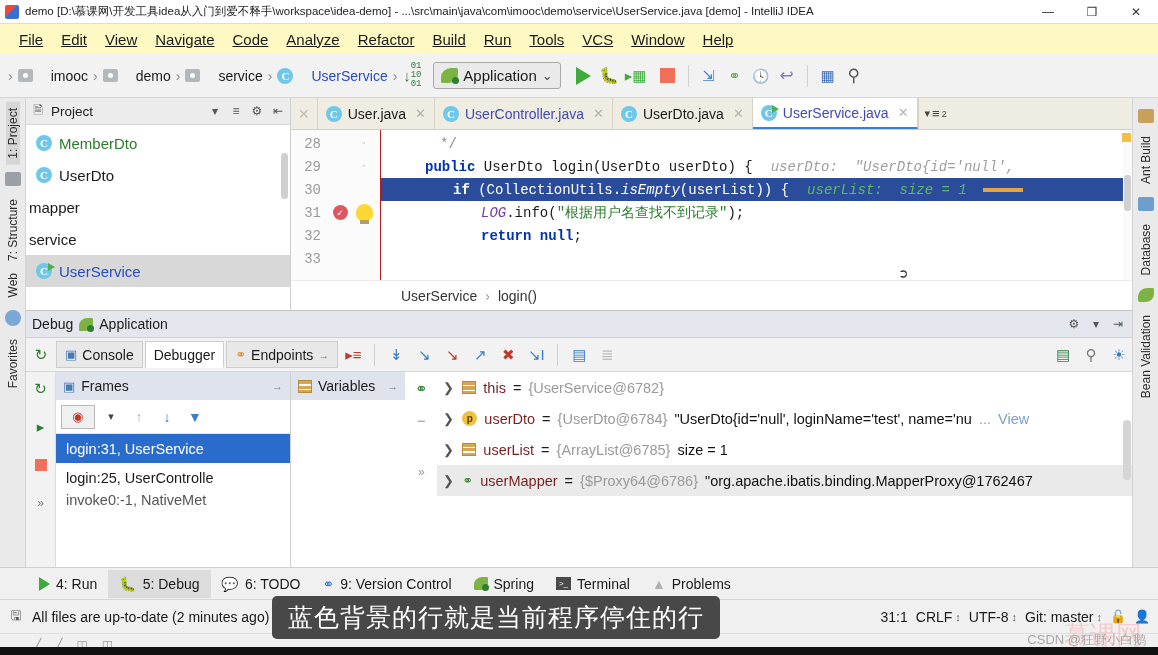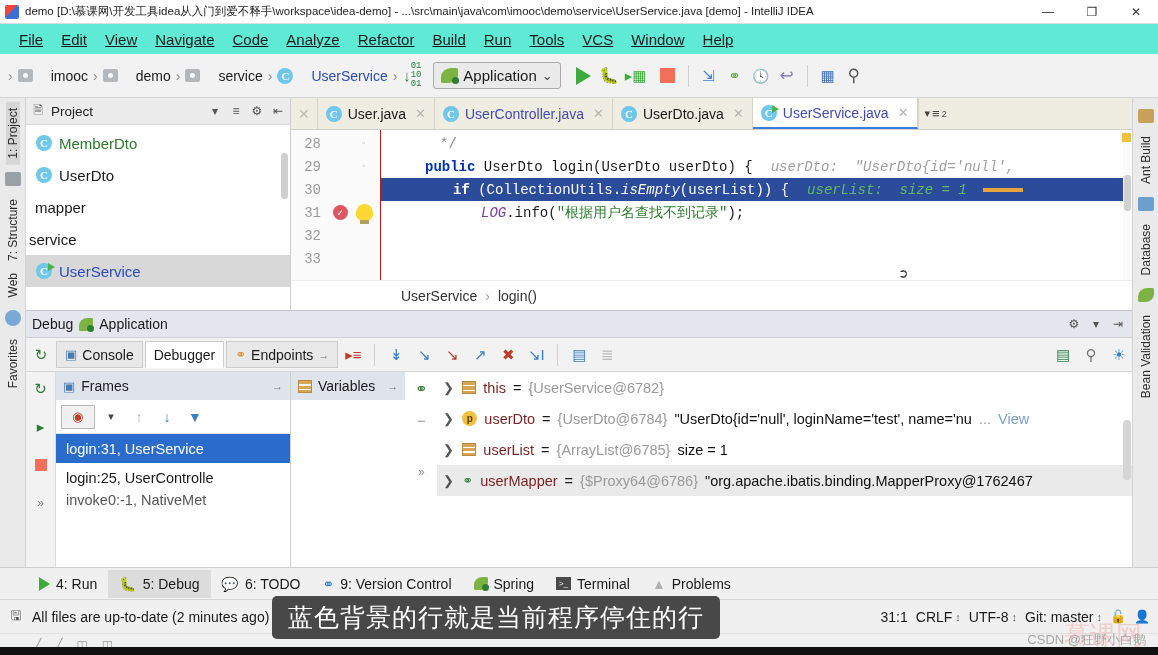--- a/index.html
+++ b/index.html
@@ -21,21 +21,21 @@
     border-bottom:1px solid #dcdcdc; flex:0 0 24px;
   }
   .tb-icon { width:14px; height:14px; margin:0 6px 0 5px; border-radius:2px;
     background:linear-gradient(135deg,#f0473c 0%,#f0473c 45%,#3b6fd4 45%,#3b6fd4 100%); flex:0 0 auto;}
   .tb-title { font-size:11.5px; color:#222; white-space:nowrap; overflow:hidden; flex:1; }
   .tb-btns { display:flex; height:24px; }
   .tb-btn { width:44px; height:24px; display:flex; align-items:center; justify-content:center;
     font-size:12px; color:#333; }
 
   
-  .menubar { height:30px; background:#5eead4; display:flex; align-items:center; padding-left:10px; flex:0 0 30px;}
+  .menubar { height:30px; background:#fef9c3; display:flex; align-items:center; padding-left:10px; flex:0 0 30px;}
   .menu-item { padding:2px 9px; font-size:15px; color:#1b1b1b; white-space:nowrap; }
   .menu-item u { text-decoration:underline; }
 
   
   .navbar { height:44px; background:#f2f2f2; display:flex; align-items:center; padding:0 6px; flex:0 0 44px;
     border-bottom:1px solid #d5d5d5; }
   .crumb { display:flex; align-items:center; gap:18px; padding:0 3px; font-size:14px; white-space:nowrap;}
   .crumb-sep { color:#8d8d8d; font-size:14px; padding:0 2px;}
   .folder-ico { width:15px; height:13px; background:#b3b8bd; border-radius:2px; position:relative; }
   .folder-ico:after{content:"";position:absolute;width:5px;height:5px;border-radius:50%;background:#fff;left:5px;top:4px;}
@@ -344,21 +344,21 @@
           </div>
           <div class="ptree">
             <div class="prow">
               <span class="cls-ico">C</span>
               <span class="green">MemberDto</span>
             </div>
             <div class="prow">
               <span class="cls-ico">C</span>
               <span>UserDto</span>
             </div>
-            <div class="prow" style="padding-left:9px;">
+            <div class="prow" style="padding-left:3px;">
               <span>mapper</span>
             </div>
             <div class="prow" style="padding-left:3px;">
               <span>service</span>
             </div>
             <div class="prow sel">
               <span class="cls-ico run">C</span>
               <span class="bluetxt">UserService</span>
             </div>
             <div class="pscroll"></div>
@@ -442,20 +442,23 @@
                 <span style="padding-left:40px;"><span class="kw">public</span> UserDto <span class="meth">login</span>(UserDto userDto) {</span>
                 <span class="hint" style="padding-left:18px;">userDto:  "UserDto{id='null',</span>
               </div>
               <div class="cline hl">
                 <span style="padding-left:68px;"><span style="color:#fff;font-weight:bold;">if</span> (CollectionUtils.<span class="ital">isEmpty</span>(userList)) {</span>
                 <span class="hint-g" style="padding-left:18px;">userList:  size = 1</span>
                 <span style="margin-left:16px;width:40px;height:4px;background:#e8a33d;display:inline-block;"></span>
               </div>
               <div class="cline">
                 <span style="padding-left:96px;"><span class="purple ital">LOG</span>.info(<span class="str">"根据用户名查找不到记录"</span>);</span>
+              </div>
+              <div class="cline">
+                <span style="padding-left:96px;"><span class="kw">return</span> <span class="kw">null</span>;</span>
               </div>
               <div class="codescroll">
                 <div class="err-strip"></div>
                 <div class="thumb"></div>
               </div>
               <span class="cursor-arrow">➲</span>
             </div>
           </div>
 
           <div class="breadcrumbbar">

